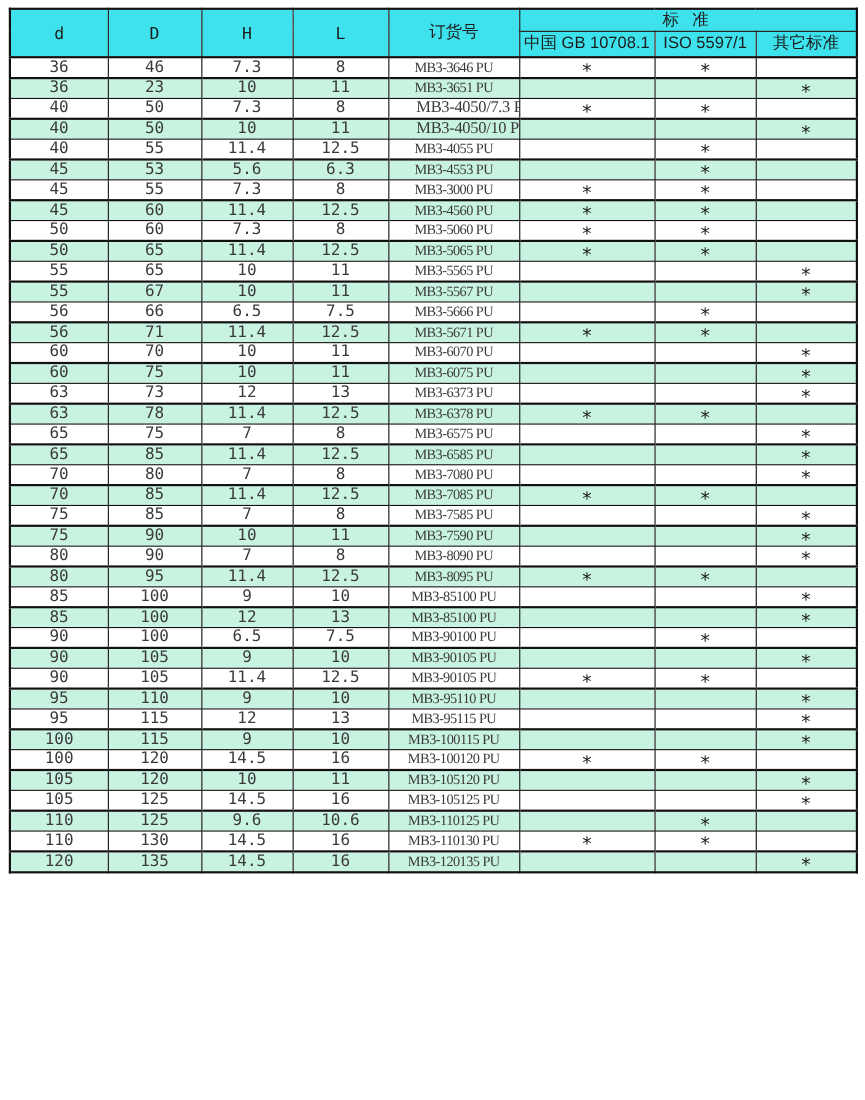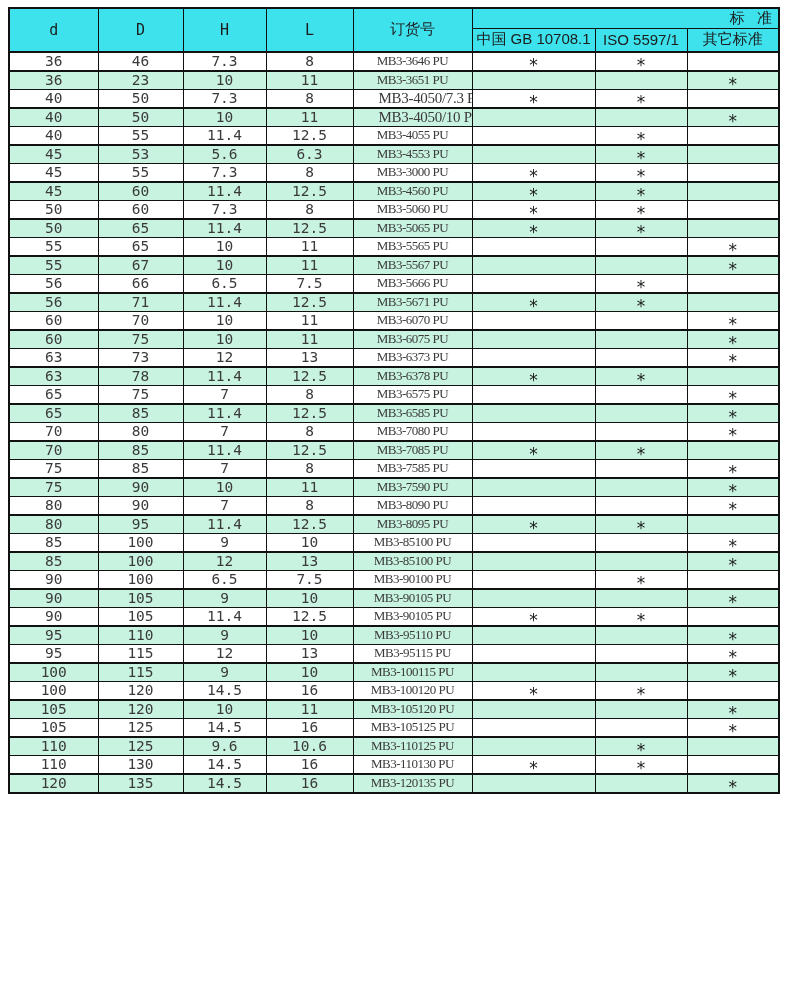--- a/index.html
+++ b/index.html
@@ -36,21 +36,21 @@
   thead th {
     background: var(--header-bg);
     font-weight: normal;
     color: #1c1c1c;
   }
   thead tr.group-row { height: 19px; }
   thead tr.group-row th { font-size: 15px; }
   thead tr.sub-row { height: 23px; }
   thead th.main-col { font-size: 15px; font-family: "DejaVu Sans Mono", monospace; }
   thead th.order-col { font-size: 15px; margin-left: 12px; }
-  thead th.standard-group { letter-spacing: 4px; border-bottom: 1px solid var(--border); text-align: right; }
+  thead th.standard-group { letter-spacing: 4px; border-bottom: 1px solid var(--border); }
   thead th.sub { font-size: 15px; }
   thead { border-bottom: 2px solid var(--border); }
 
   tbody tr { height: 17px; background: #ffffff; }
   tbody tr.alt { background: var(--alt-bg); }
   tbody tr.alt td { border-top: 2px solid var(--border); }
   tbody tr.alt + tr td { border-top: 1px solid var(--border); }
   tbody td.num {
     font-family: "DejaVu Sans Mono", monospace;
     font-size: 14.5px;

